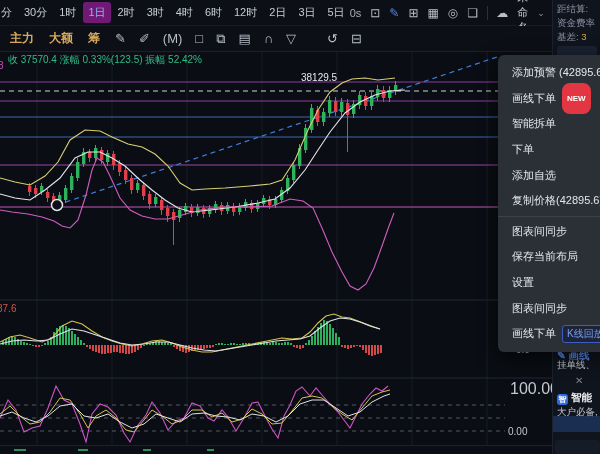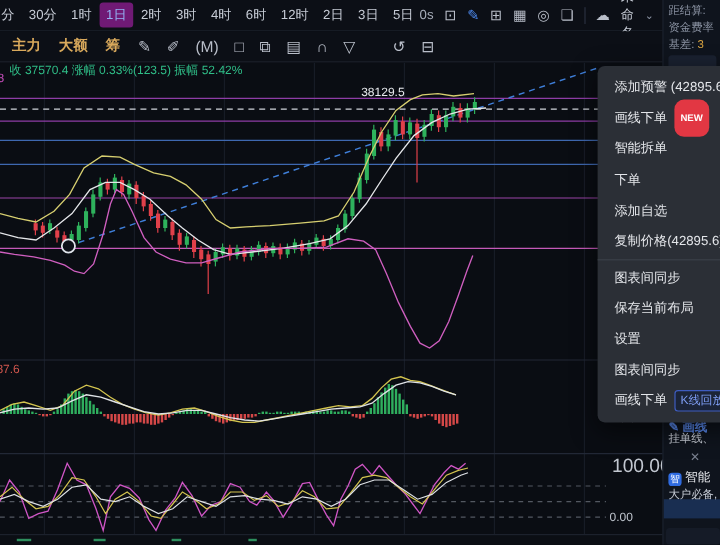--- a/index.html
+++ b/index.html
@@ -433,21 +433,21 @@
   </div>
   <div id="sb-tab"></div>
 
   <div class="sb-row" style="top:349px">
     <span class="sb-link">✎</span>
     <span class="sb-link">画线</span>
   </div>
   <div class="sb-row" style="top:359px;color:#c6cbd4">挂单线、</div>
   <div class="sb-row sb-x" style="top:375px;left:22px">✕</div>
 
-  <div class="sb-row" style="top:391px;color:#e9ebef;font-weight:normal;font-size:10.5px">
+  <div class="sb-row" style="top:391px;color:#e9ebef;font-weight:bold;font-size:10.5px">
     <span class="sb-ic">智</span>
     <span>智能</span>
   </div>
   <div class="sb-row" style="top:406px;color:#c6cbd4">大户必备,</div>
   <div id="sb-hl"></div>
   <div id="sb-card2"></div>
 </div>
 
 <div id="menu">
     <div class="mi">

